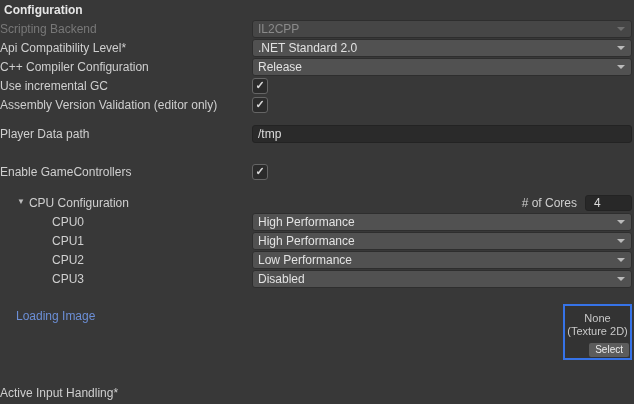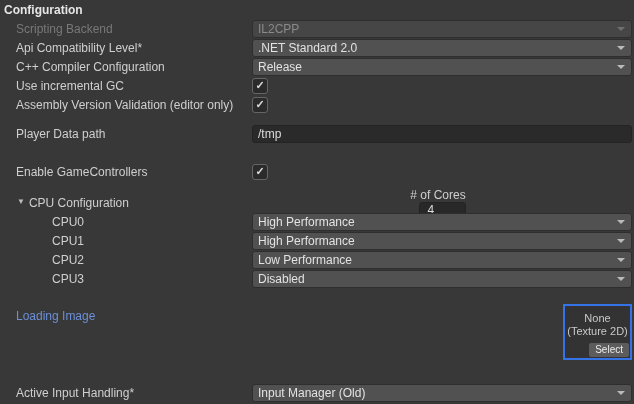--- a/index.html
+++ b/index.html
@@ -17,21 +17,20 @@
     height:19px;
     padding:3px 0 0 4px;
     box-sizing:border-box;
     font-weight:bold;
     color:#e6e6e6;
     white-space:nowrap;
   }
   .row { display:flex; align-items:center; height:19px; }
   .label {
     width:252px;
-    padding-left:16px;
     box-sizing:border-box;
     white-space:nowrap;
     overflow:hidden;
     color:#cfcfcf;
   }
   .label.disabled { color:#787878; }
   .label.indent2 { padding-left:52px; }
   .label.foldout { padding-left:17px; display:flex; align-items:center; cursor:default; }
   .foldout-tri {
     font-size:8px; color:#bdbdbd; margin-right:4px;
@@ -72,21 +71,21 @@
     border:1px solid #656565;
     border-radius:3px;
     color:#d8d8d8;
     font-size:11px; font-weight:bold;
     line-height:13px;
     text-align:center;
     cursor:default;
   }
   .check-glyph { display:block; transform:translateY(-0.5px); }
   .cores-control {
-    display:flex; align-items:center; justify-content:flex-end;flex-direction:column;
+    display:flex; align-items:center; justify-content:flex-end;
   }
   .cores-label { color:#cfcfcf; margin-right:8px; white-space:nowrap; }
   .numfield {
     width:47px; height:16px;
     background:#282828;
     border:1px solid #232323;
     border-radius:3px;
     box-sizing:border-box;
     color:#dcdcdc;
     padding-left:8px;
@@ -264,21 +263,15 @@
       <div class="tex-none">
         <div>None</div>
         <div>(Texture 2D)</div>
       </div>
       <div class="select-btn">Select</div>
     </div>
   </div>
 
   <div class="row mt11">
     <div class="label">Active Input Handling*</div>
-    <div class="control">
-      <div class="dropdown">
-        <span>Input Manager (Old)</span>
-        <span class="arrow"></span>
-      </div>
-    </div>
   </div>
 
 </div>
 
 </body></html>

